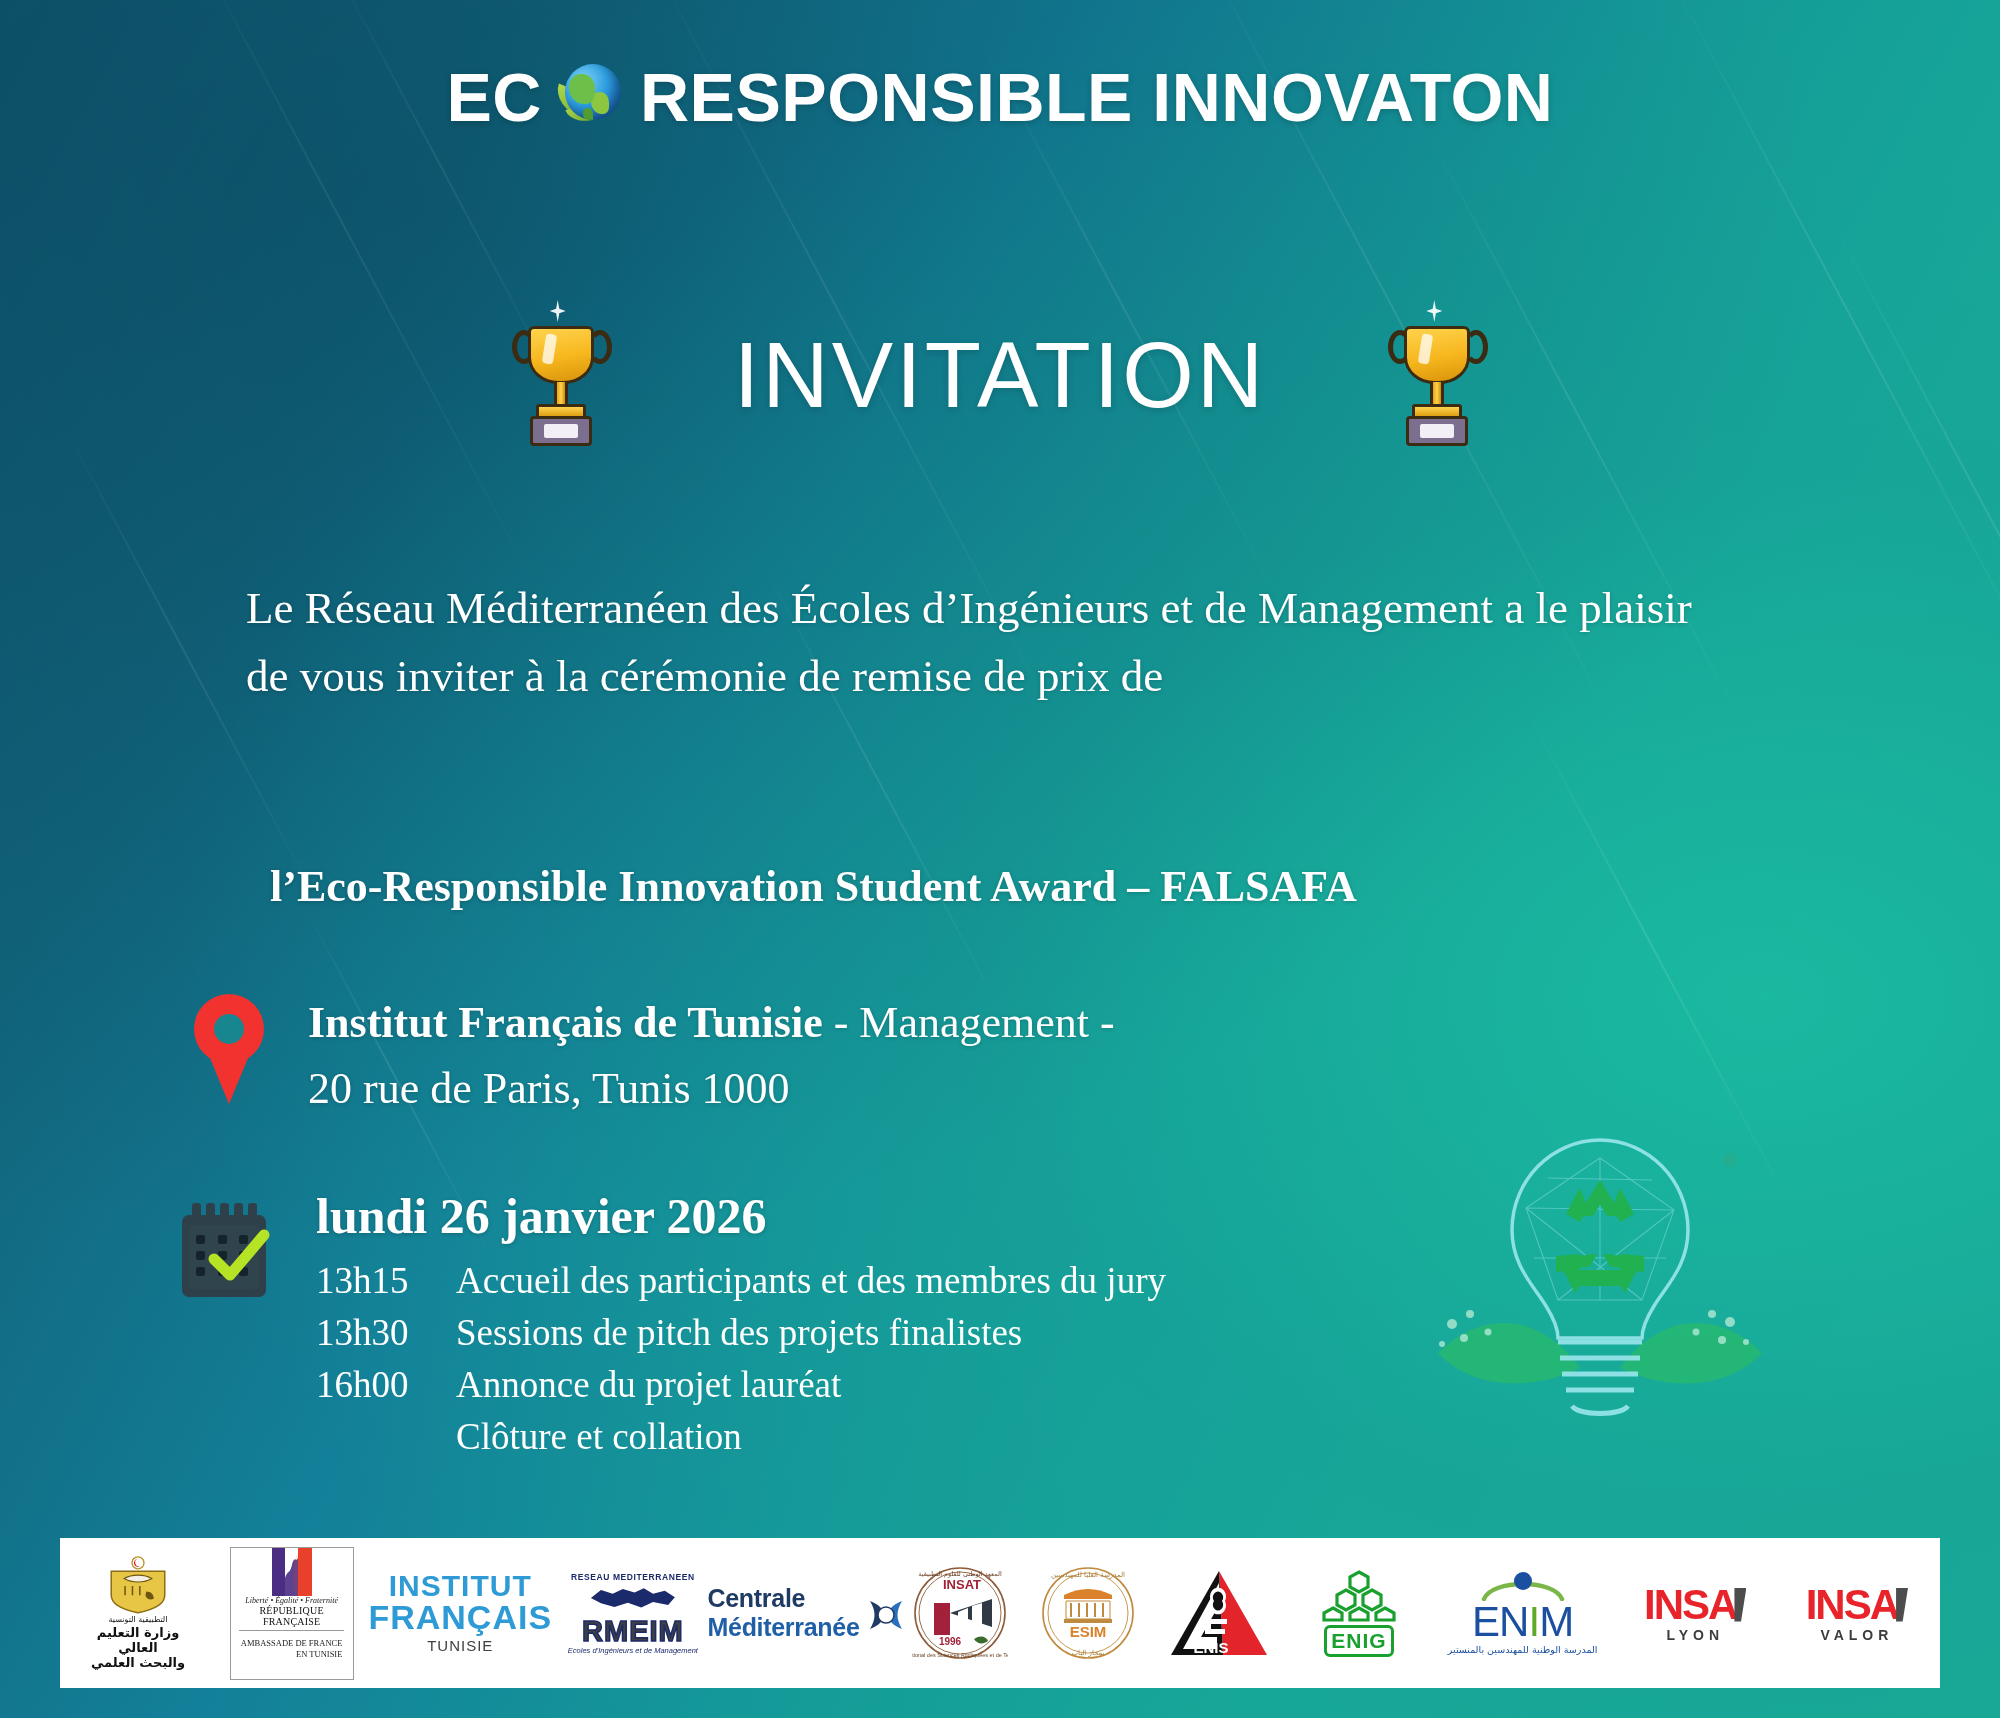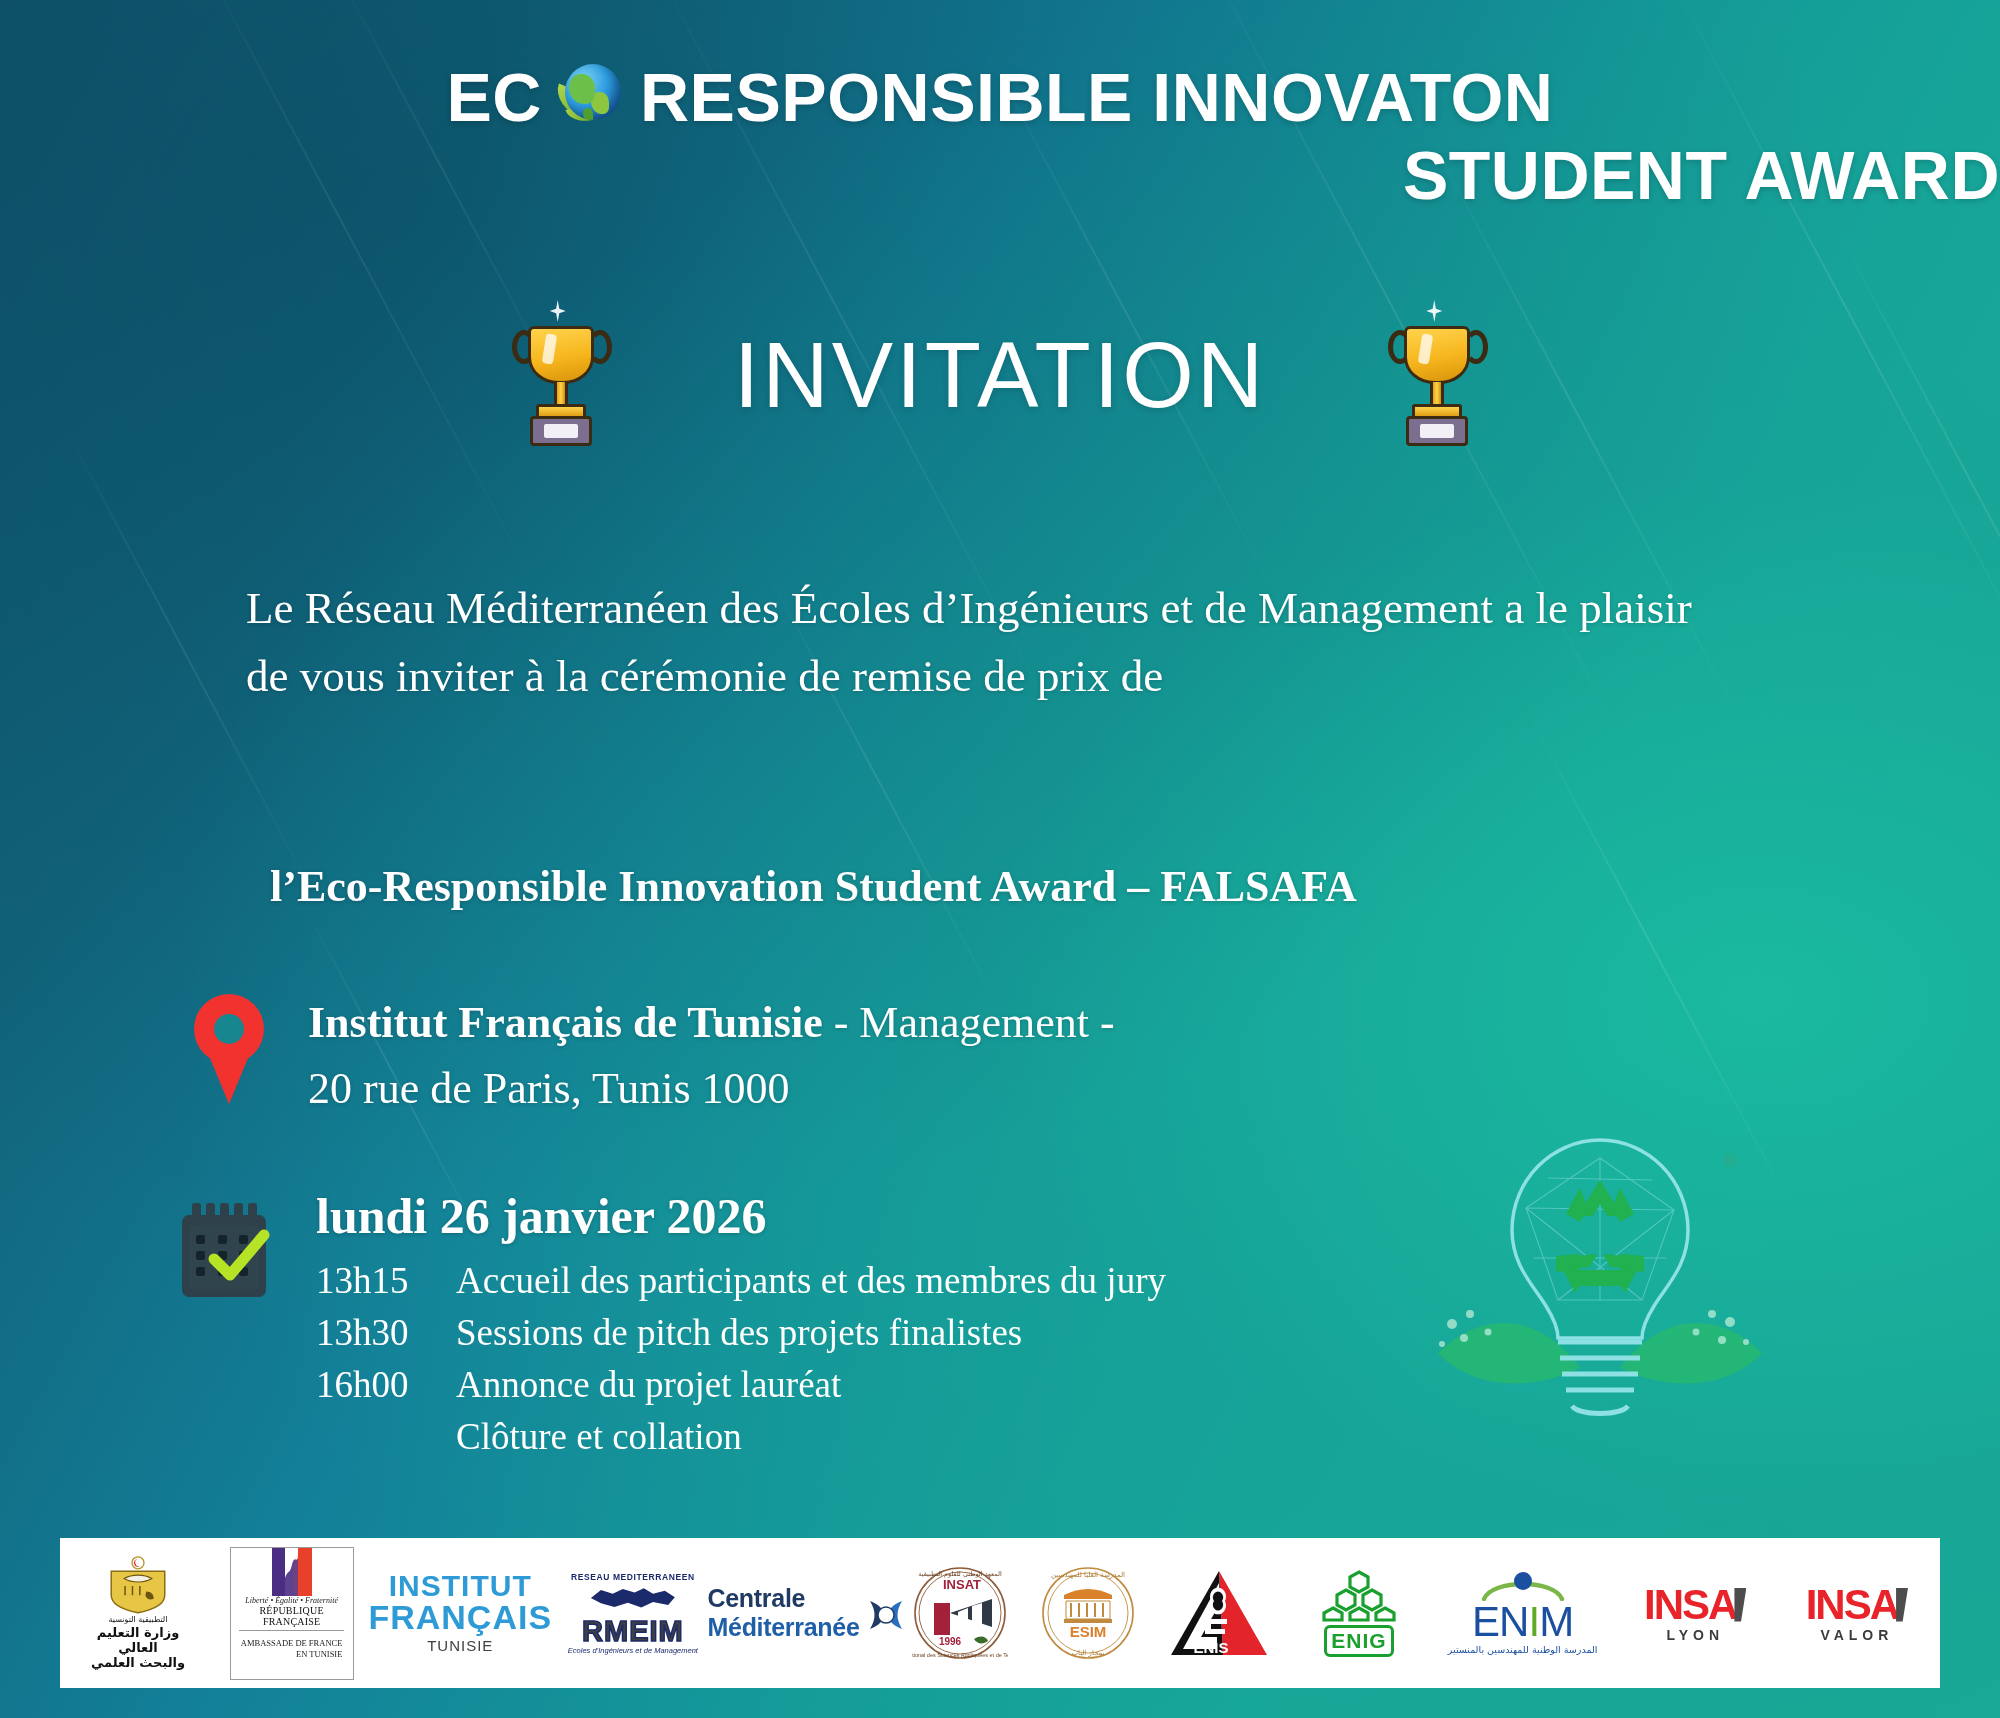--- a/index.html
+++ b/index.html
@@ -18,21 +18,21 @@
   
   .streaks{position:absolute;inset:0;pointer-events:none;opacity:.5;}
   .streaks i{
     position:absolute;display:block;background:linear-gradient(to bottom,rgba(255,255,255,0) 0%,rgba(255,255,255,.22) 45%,rgba(255,255,255,0) 100%);
     width:2px;transform-origin:top left;
   }
   .vign{position:absolute;inset:0;pointer-events:none;
     background:radial-gradient(130% 110% at 20% 12%, rgba(0,40,60,.26) 0%, rgba(0,40,60,0) 55%);}
 
   
-  .title-block{position:absolute;left:0;right:0;top:58px;text-align:right;}
+  .title-block{position:absolute;left:0;right:0;top:58px;text-align:center;}
   .title-line{
     color:#ffffff;font-weight:bold;letter-spacing:.5px;
     font-size:68px;line-height:78px;
     font-family:"Liberation Sans",sans-serif;
     text-shadow:0 2px 6px rgba(0,0,0,.18);
     white-space:nowrap;
   }
   .title-line.l1{display:flex;align-items:center;justify-content:center;gap:10px;}
   .globe{display:inline-block;width:78px;height:78px;position:relative;vertical-align:middle;flex:0 0 auto;}
   .globe .sphere{
@@ -217,21 +217,20 @@
   <div class="title-block">
     <div class="title-line l1">
       <span>EC</span>
       <span class="globe">
         <span class="leaf"></span>
           <span class="leaf2"></span>
           <span class="sphere"></span>
       </span>
       <span>RESPONSIBLE INNOVATON</span>
     </div>
-    <div class="title-line">STUDENT AWARD</div>
   </div>
 
   <div class="invite-row">
     <span class="trophy">
       <span class="spark"></span>
         <span class="hL"></span>
         <span class="hR"></span>
       <span class="cup"></span>
         <span class="hl"></span>
       <span class="stem"></span>

